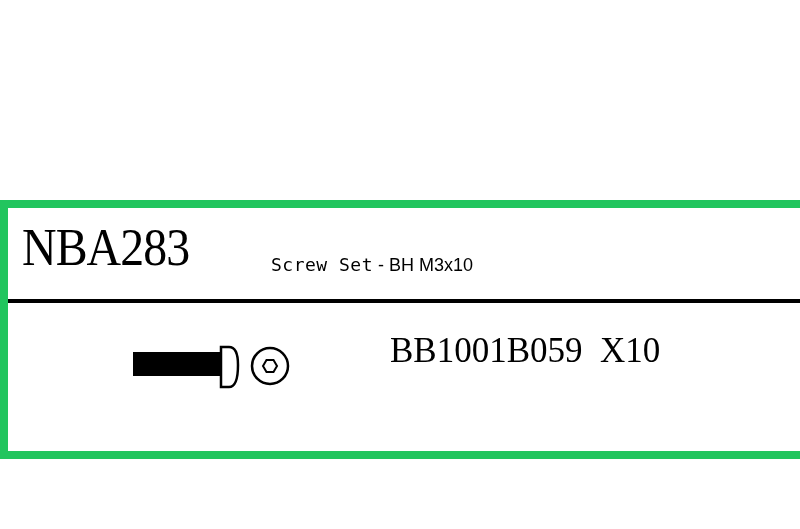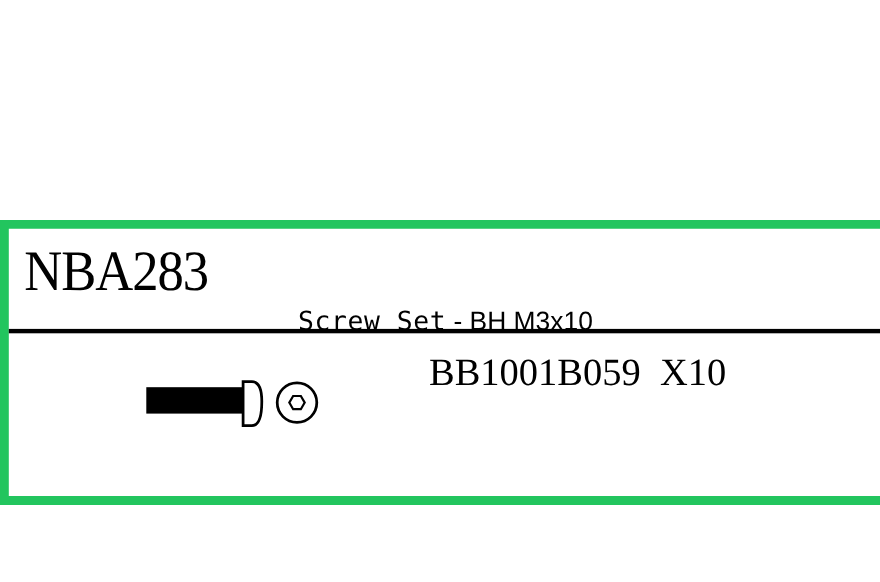--- a/index.html
+++ b/index.html
@@ -1,23 +1,23 @@
 <!DOCTYPE html>
 <html><head>
 <meta charset="utf-8">
 <style>
   html, body { margin:0; padding:0; background:#ffffff; }
   body { width:800px; height:529px; position:relative; overflow:hidden; font-family:"Liberation Serif", serif; color:#000; }
   .frame { position:absolute; left:0; top:200px; width:792px; height:243px; border:8px solid #22c55e; border-right-width:4px; }
   .divider { position:absolute; left:0; top:91px; width:100%; height:4px; background:#000; }
   .part-no { position:absolute; left:14px; top:10px; font-family:"Liberation Serif", serif; font-size:52px; line-height:60px; letter-spacing:-1px; transform:scaleX(0.92); transform-origin:left top; }
-  .title { position:absolute; left:263px; top:42px; font-family:"DejaVu Sans Mono", monospace; font-size:24px; line-height:30px; letter-spacing:0.5px;margin-top:27px; }
+  .title { position:absolute; left:263px; top:42px; font-family:"DejaVu Sans Mono", monospace; font-size:18px; line-height:30px; letter-spacing:0.5px; }
   .title .rest { font-family:"Liberation Sans", sans-serif; letter-spacing:0; }
   .screw { position:absolute; left:121px; top:137px; }
-  .code { position:absolute; left:382px; top:108px; font-family:"Liberation Serif", serif; font-size:35px; line-height:46px; white-space:pre; }
+  .code { position:absolute; left:382px; top:120px; font-family:"Liberation Serif", serif; font-size:35px; line-height:46px; white-space:pre; }
 </style>
 </head>
 <body>
 
 <div class="frame">
   <div class="part-no">NBA283</div>
   <div class="title"><span>Screw Set</span><span class="rest"> - BH M3x10</span></div>
   <div class="divider"></div>
 
   <div class="screw">

